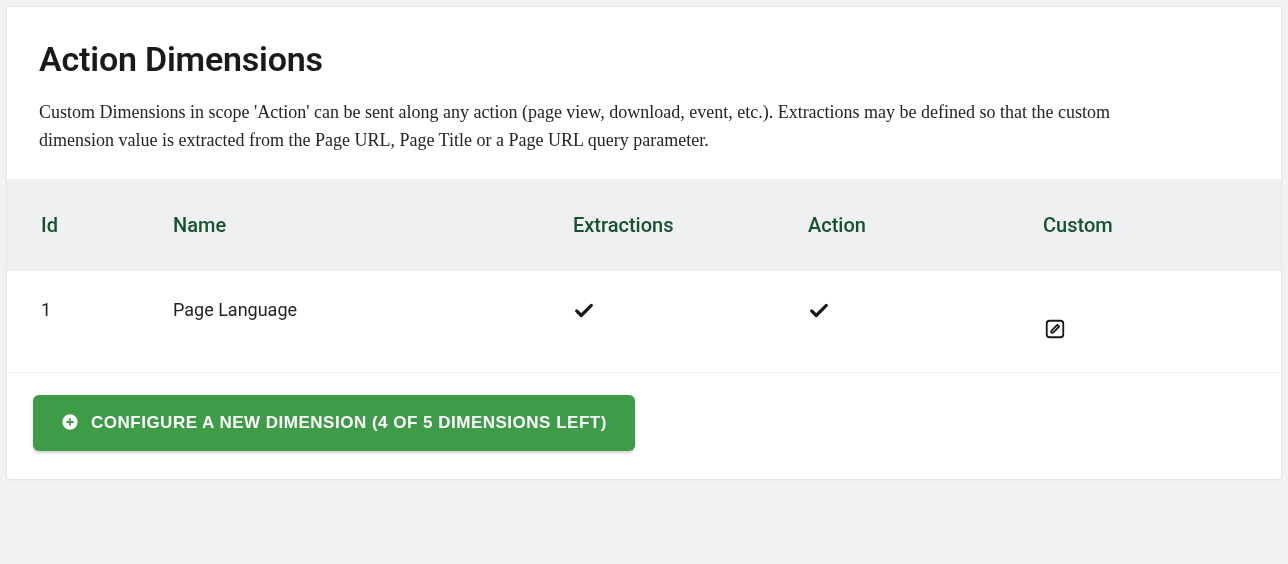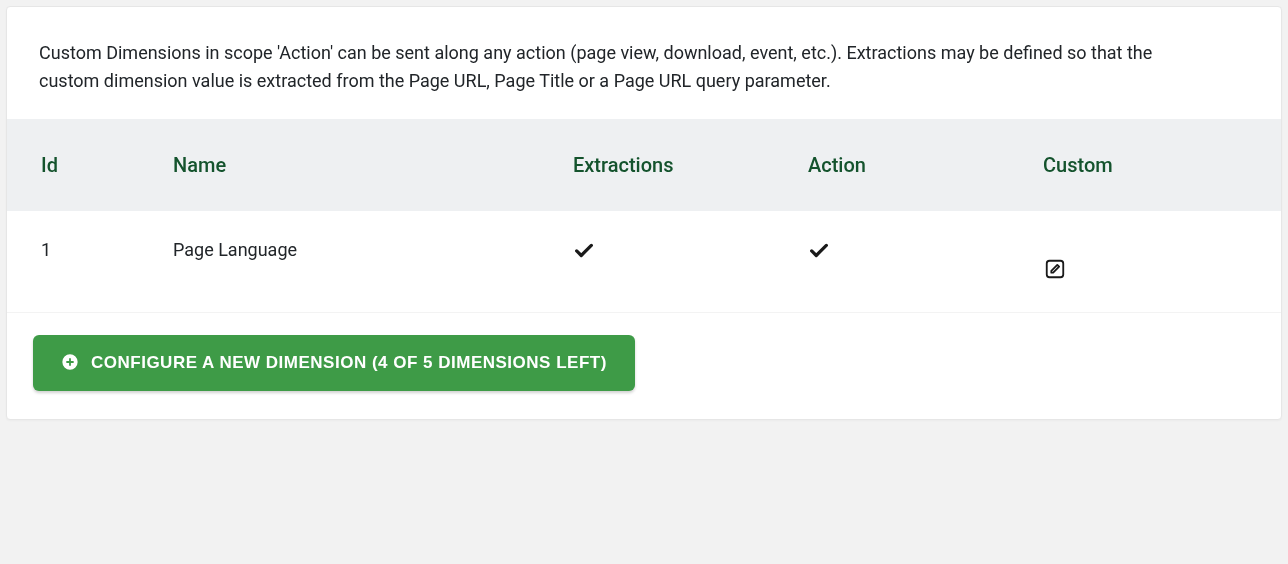--- a/index.html
+++ b/index.html
@@ -26,20 +26,21 @@
     font-weight: 600;
     color: #1a1a1a;
     letter-spacing: -0.2px;
   }
   .card-header p {
     margin: 0;
     font-size: 18px;
     line-height: 1.55;
     color: #212529;
     max-width: 1150px;
+    font-family: Liberation Serif, serif;
   }
   table.dim-table {
     width: 100%;
     border-collapse: collapse;
   }
   table.dim-table thead th {
     text-align: left;
     background: #eef0f2;
     color: #14532d;
     font-weight: 500;
@@ -96,20 +97,21 @@
     margin-right: 12px;
   }
   .btn-primary .plus-icon svg { width: 18px; height: 18px; }
 </style>
 </head>
 <body>
 
 <div class="card">
 
   <div class="card-header">
+    <h1>Action Dimensions</h1>
     <p>Custom Dimensions in scope 'Action' can be sent along any action (page view, download, event, etc.). Extractions may be defined so that the custom dimension value is extracted from the Page URL, Page Title or a Page URL query parameter.</p>
   </div>
 
   <table class="dim-table">
     <thead>
       <tr>
         <th>Id</th>
         <th class="col-name">Name</th>
         <th class="col-extr">Extractions</th>
         <th class="col-active">Action</th>

